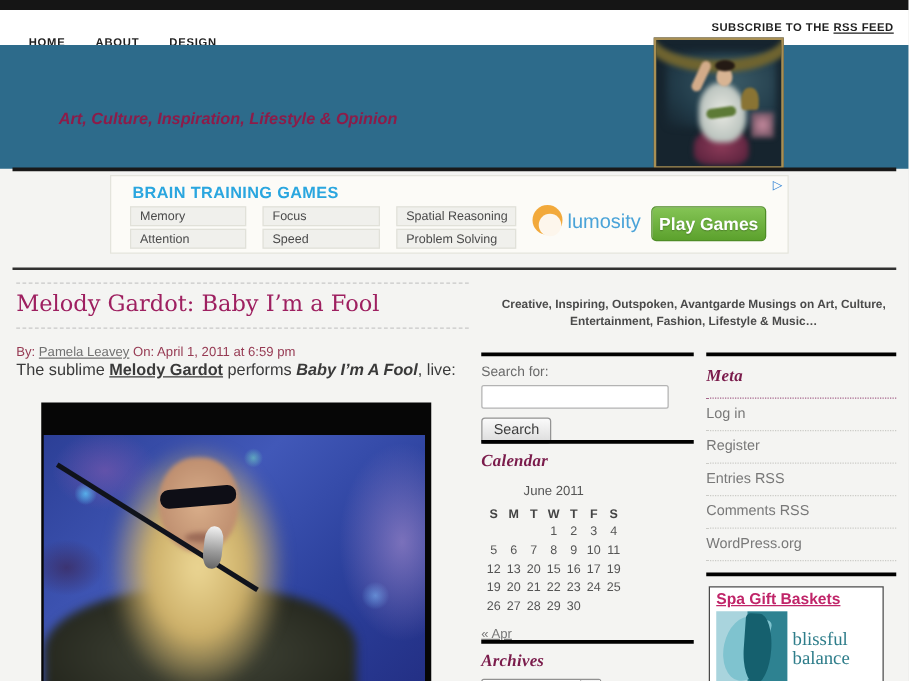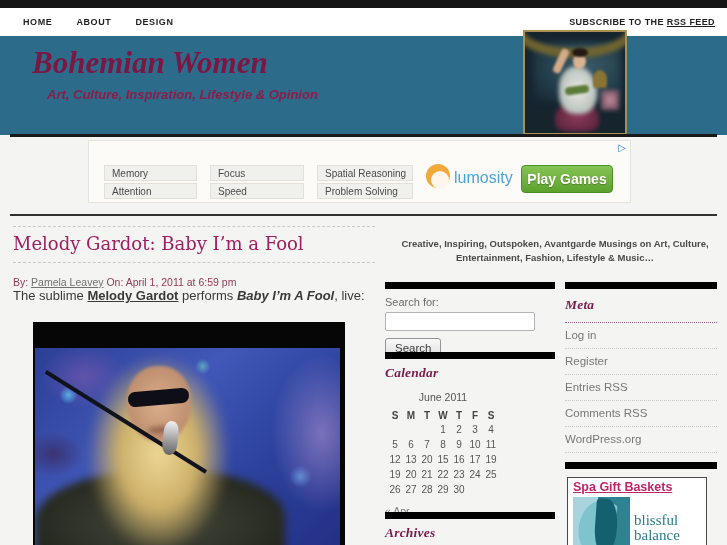--- a/index.html
+++ b/index.html
@@ -2,21 +2,21 @@
 <html><head>
 <meta charset="utf-8">
 <style>
   * { margin:0; padding:0; box-sizing:border-box; }
   body { background:#e8e8e6; font-family:"Liberation Sans", sans-serif; }
   .page { position:relative; width:727px; height:545px; background:#f4f4f2; overflow:hidden; }
 
   
   .topstrip { position:absolute; top:0; left:0; right:0; height:8px; background:#151515; }
   .navbar { position:absolute; top:8px; left:0; right:0; height:28px; background:#ffffff; }
-  .nav-links { position:absolute; left:23px; top:9px; display:flex; gap:24px; }
+  .nav-links { position:absolute; left:23px; top:21px; display:flex; gap:24px; }
   .nav-link { font-size:9px; font-weight:bold; color:#1f1f1f; letter-spacing:.6px; cursor:pointer; }
   .subscribe { position:absolute; right:12px; top:9px; font-size:9px; font-weight:bold; color:#1f1f1f; letter-spacing:.4px; }
   .subscribe .rss { text-decoration:underline; cursor:pointer; }
   .nav-rule { position:absolute; top:30px; left:12px; right:12px; height:3px; background:#3d3d3d; }
 
   
   .masthead { position:absolute; top:36px; left:0; right:0; height:99px; background:#2d6b8b; }
   .site-title { position:absolute; left:32px; top:9px; font-family:"Liberation Serif", serif; font-style:italic; font-weight:bold; font-size:31px; color:#7c1642; }
   .site-subtitle { position:absolute; left:47px; top:51px; font-size:13px; font-weight:bold; font-style:italic; color:#8c1c49; }
   .masthead-rule { position:absolute; top:134px; left:10px; right:10px; height:3px; background:#191919; z-index:4; }
@@ -76,21 +76,21 @@
   .photo .mouthshadow { position:absolute; left:37%; top:38%; width:9%; height:4%; background:rgba(120,70,60,.55); border-radius:50%; filter:blur(2px); }
   .photo .torso { position:absolute; left:0%; top:60%; width:82%; height:52%; background:radial-gradient(#44483a, #23251c 80%); border-radius:48% 44% 0 0; filter:blur(4px); }
   .photo .micstand { position:absolute; left:-6%; top:60%; width:62%; height:4px; background:#10131c; transform:rotate(32deg); transform-origin:right center; }
   .photo .mic { position:absolute; left:42%; top:36%; width:15px; height:34px; background:linear-gradient(#f2f2f2,#9a9a9a 60%,#666); border-radius:7px / 11px; transform:rotate(6deg); }
 
   
   .tagline { position:absolute; left:390px; top:237px; width:330px; text-align:center; font-size:9.5px; font-weight:bold; color:#4a4a4a; line-height:14px; }
   .tagline div { white-space:nowrap; }
 
   
-  .w-rule { border-top:7px solid #000000; }
+  .w-rule { border-top:3px solid #000000; }
   .w-head { font-family:"Liberation Serif", serif; font-style:italic; font-weight:bold; font-size:13.5px; color:#7a1b4b; letter-spacing:.2px; }
 
   
   .s1-search { position:absolute; left:385px; top:282px; width:170px; }
   .search-label { margin-top:7px; font-size:11px; color:#6b6b6b; }
   .search-input { margin-top:4px; width:150px; height:19px; border:1px solid #b3b3b3; border-radius:2px; background:#fff; display:block; font-size:11px; padding:0 4px; }
   .search-btn { margin-top:7px; padding:3px 9px 4px; font-size:11.5px; color:#3d3d3d; background:linear-gradient(#fafafa,#dcdcdc); border:1px solid #949494; border-radius:3px; cursor:pointer; }
 
   .s1-cal { position:absolute; left:385px; top:352px; width:170px; }
   .s1-cal .w-head { margin-top:6px; }
@@ -133,38 +133,38 @@
     <div class="nav-links">
       <span class="nav-link">HOME</span>
       <span class="nav-link">ABOUT</span>
       <span class="nav-link">DESIGN</span>
     </div>
     <div class="subscribe"><span>SUBSCRIBE TO THE</span> <span class="rss">RSS FEED</span></div>
     <div class="nav-rule"></div>
   </div>
 
   <div class="masthead">
-    <div class="site-title">Bohemian Women</div>
     <div class="site-subtitle">Art, Culture, Inspiration, Lifestyle &amp; Opinion</div>
   </div>
   <div class="painting">
     <div class="sky"></div>
     <div class="arch"></div>
     <div class="skirt"></div>
     <div class="dress"></div>
     <div class="arm"></div>
     <div class="skin-face"></div>
     <div class="hair"></div>
     <div class="sash"></div>
     <div class="lyre"></div>
     <div class="flowers"></div>
   </div>
   <div class="masthead-rule"></div>
 
   <div class="adbox">
+    <div class="ad-title">BRAIN TRAINING GAMES</div>
     <div class="ad-cats">
       <div class="ad-cat">Memory</div>
       <div class="ad-cat">Focus</div>
       <div class="ad-cat">Spatial Reasoning</div>
       <div class="ad-cat">Attention</div>
       <div class="ad-cat">Speed</div>
       <div class="ad-cat">Problem Solving</div>
     </div>
     <div class="lumo">
       <div class="lumo-head">

